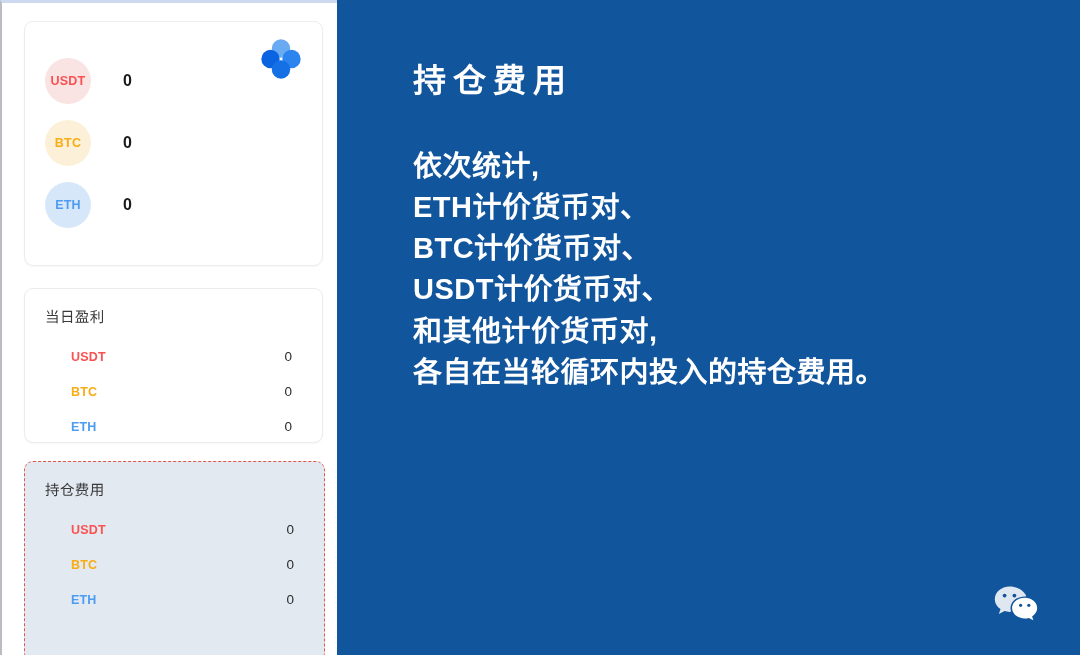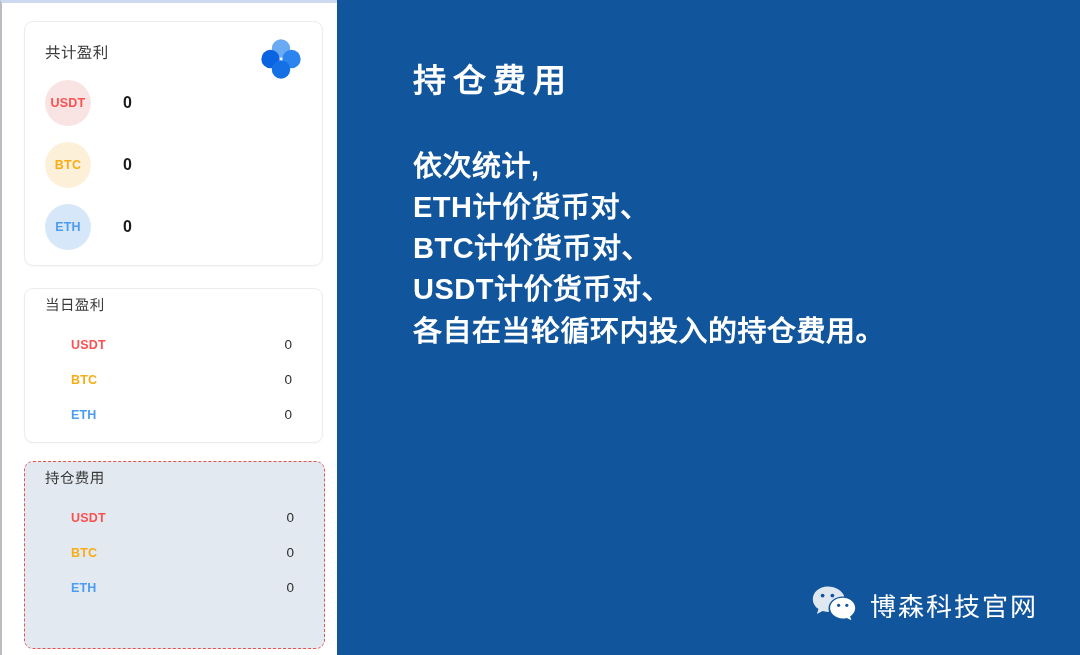--- a/index.html
+++ b/index.html
@@ -89,21 +89,21 @@
   .big-val {
     margin-left: 32px;
     font-size: 16px;
     font-weight: bold;
     color: #1a1a1a;
   }
 
   
   .card-list {
     width: 299px;
-    padding: 4px 0 14px 0;
+    padding: 16px 0 14px 0;
   }
   .card-daily { margin-top: 22px; height: 155px; }
   .card-fee {
     margin-top: 18px;
     height: 168px;
     background: #e2e9f0;
     border: 1.6px dashed #e4564a;
     border-radius: 9px;
     box-shadow: none;
   }
@@ -179,21 +179,20 @@
   }
 </style>
 </head>
 <body>
 
 <div class="screen">
 
   <div class="left-panel">
 
     <div class="card card-total">
-      <div class="card-title">共计盈利</div>
 
       <span class="logo-mark">
         <svg viewBox="0 0 42 42" width="42" height="42" aria-hidden="true">
           <circle cx="21" cy="10.5" r="9.2" fill="#6aaaf2"></circle>
           <circle cx="10.5" cy="21" r="9.2" fill="#0a63e0"></circle>
           <circle cx="31.5" cy="21" r="9.2" fill="#2c84ef"></circle>
           <circle cx="21" cy="31.5" r="9.2" fill="#1570e6"></circle>
         </svg>
       </span>
 
@@ -251,33 +250,33 @@
   </div>
 
   <div class="right-panel">
     <h1 class="headline">持仓费用</h1>
 
     <div class="body-text">
       <div class="line">依次统计,</div>
       <div class="line">ETH计价货币对、</div>
       <div class="line">BTC计价货币对、</div>
       <div class="line">USDT计价货币对、</div>
+      <div class="line">和其他计价货币对,</div>
       <div class="line">各自在当轮循环内投入的持仓费用。</div>
     </div>
 
     <div class="wechat-footer">
       <span class="wechat-icon">
         <svg viewBox="0 0 44 38" width="44" height="38" aria-hidden="true">
 
           <path fill="#dfe7f0" d="M15.6 1.5C7.4 1.5 0.8 7.2 0.8 14.2c0 4 2.2 7.6 5.7 9.9L4.9 29l5.6-2.9c1.6 0.5 3.3 0.8 5.1 0.8 0.5 0 1 0 1.5-0.1 -0.4-1.1-0.6-2.3-0.6-3.5 0-6.6 6.4-11.9 14.3-11.9 0.5 0 1 0 1.5 0.1C30.8 6.1 23.9 1.5 15.6 1.5z"></path>
           <circle cx="10.6" cy="10.6" r="1.9" fill="#11559c"></circle>
           <circle cx="20.4" cy="10.6" r="1.9" fill="#11559c"></circle>
 
           <path fill="#ffffff" d="M43.2 23.1c0-5.7-5.6-10.4-12.5-10.4 -7 0-12.6 4.7-12.6 10.4 0 5.7 5.6 10.4 12.6 10.4 1.4 0 2.8-0.2 4.1-0.6l4.6 2.4 -1.3-3.8C41 29.5 43.2 26.5 43.2 23.1z"></path>
           <circle cx="26.6" cy="20.3" r="1.6" fill="#11559c"></circle>
           <circle cx="34.8" cy="20.3" r="1.6" fill="#11559c"></circle>
         </svg>
       </span>
-      <span class="wechat-label">博森科技官网</span>
     </div>
   </div>
 
 </div>
 
 </body></html>

